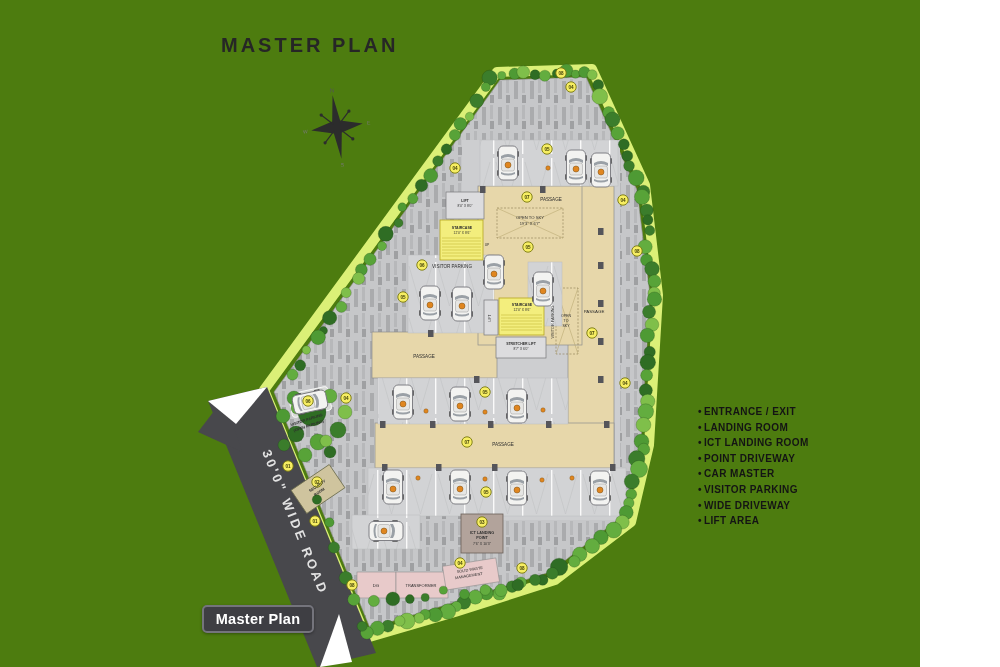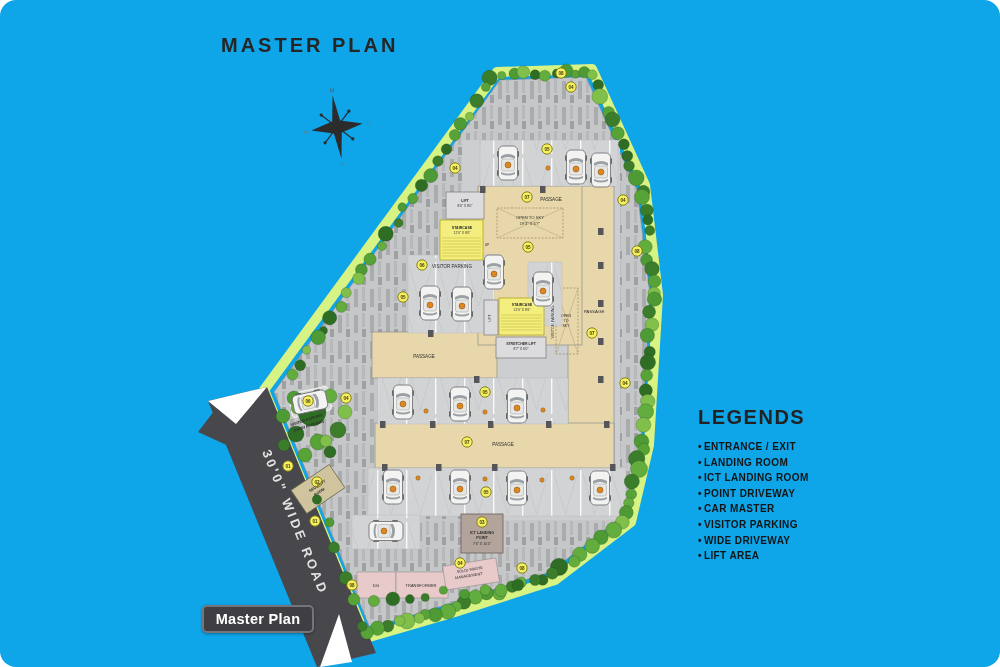--- a/index.html
+++ b/index.html
@@ -1,17 +1,17 @@
 <!DOCTYPE html>
 <html><head>
 <meta charset="utf-8">
 <style>
   html,body{margin:0;padding:0;background:#fff;}
-  .canvas{position:relative;width:1000px;height:667px;background:#0ea5e9;overflow:hidden;
-          font-family:"Liberation Sans",sans-serif;border-radius:16px;}
+  .canvas{position:relative;width:920px;height:667px;background:#4d7c0f;overflow:hidden;
+          font-family:"Liberation Sans",sans-serif;}
   .title{position:absolute;left:221px;top:34px;margin:0;font-size:20px;font-weight:600;
          letter-spacing:3px;color:#262626;}
   svg{position:absolute;left:0;top:0;}
   svg text{font-family:"Liberation Sans",sans-serif;}
   .legend{position:absolute;left:698px;top:406px;width:220px;color:#1c1c1c;}
   .legend h2{margin:0 0 12px 0;font-size:20px;font-weight:600;letter-spacing:1.5px;color:#222;}
   .legend ul{list-style:none;margin:0;padding:0;}
   .legend li{font-size:10px;font-weight:600;letter-spacing:.4px;margin:0 0 4.6px 0;
              white-space:nowrap;color:#141414;}
   .legend .blt{margin-right:2px;}
@@ -590,21 +590,20 @@
       <circle cx="351" cy="141" r="1.6" fill="#2c2c2c"></circle>
         <circle cx="323" cy="113" r="1.6" fill="#2c2c2c"></circle>
       <text x="337" y="92" font-size="6" text-anchor="middle" fill="#555">N</text>
       <text x="369" y="129" font-size="5" text-anchor="middle" fill="#777">E</text>
       <text x="337" y="167" font-size="5" text-anchor="middle" fill="#777">S</text>
       <text x="305" y="129" font-size="5" text-anchor="middle" fill="#777">W</text>
     </g>
   </svg>
 
   <div class="legend">
-    <h2>LEGENDS</h2>
     <ul>
         <li><span class="blt">•</span><span>ENTRANCE / EXIT</span></li>
         <li><span class="blt">•</span><span>LANDING ROOM</span></li>
         <li><span class="blt">•</span><span>ICT LANDING ROOM</span></li>
         <li><span class="blt">•</span><span>POINT DRIVEWAY</span></li>
         <li><span class="blt">•</span><span>CAR MASTER</span></li>
         <li><span class="blt">•</span><span>VISITOR PARKING</span></li>
         <li><span class="blt">•</span><span>WIDE DRIVEWAY</span></li>
         <li><span class="blt">•</span><span>LIFT AREA</span></li>
       </ul>

